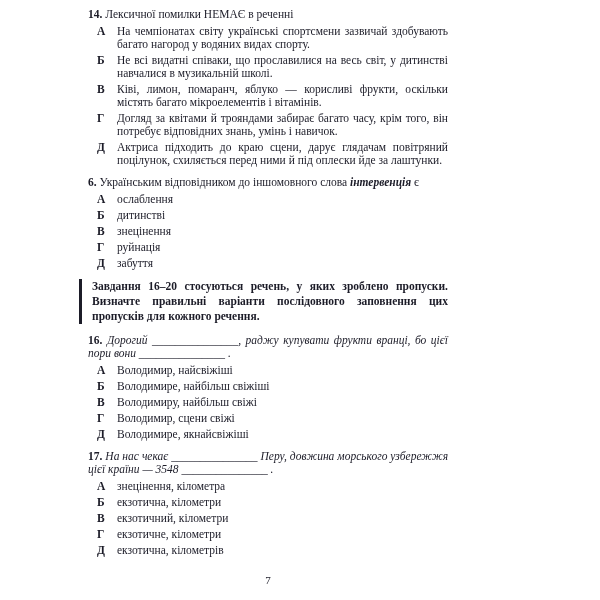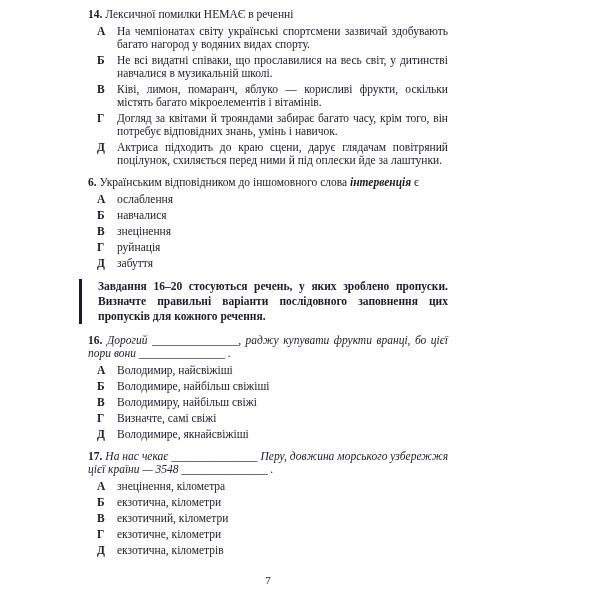--- a/index.html
+++ b/index.html
@@ -35,21 +35,21 @@
   }
   .letter {
     flex: 0 0 20px;
     margin-left: 9px;
     font-weight: bold;
   }
   .otext { flex: 1; text-align: justify; }
   .instruction {
     margin: 0 0 10px -9px;
     border-left: 3px solid #1c1c28;
-    padding-left: 16px;
+    padding-left: 10px;
     font-weight: bold;
     font-size: 11.5px;
     line-height: 15px;
     text-align: justify;
   }
   .pagenum {
     position: absolute;
     left: 0; right: 0;
     bottom: 14px;
     text-align: center;
@@ -89,21 +89,21 @@
 
   <div class="q">
     <p class="stem"><span class="qnum">6.</span> <span>Українським відповідником до іншомовного слова </span><span class="stem-em">інтервенція</span><span> є</span></p>
     <div class="opts">
       <div class="opt">
           <span class="letter">А</span>
           <span class="otext">ослаблення</span>
         </div>
       <div class="opt">
           <span class="letter">Б</span>
-          <span class="otext">навчалися</span>
+          <span class="otext">дитинстві</span>
         </div>
       <div class="opt">
           <span class="letter">В</span>
           <span class="otext">знецінення</span>
         </div>
       <div class="opt">
           <span class="letter">Г</span>
           <span class="otext">руйнація</span>
         </div>
       <div class="opt">
@@ -125,21 +125,21 @@
       <div class="opt">
           <span class="letter">Б</span>
           <span class="otext">Володимире, найбільш свіжіші</span>
         </div>
       <div class="opt">
           <span class="letter">В</span>
           <span class="otext">Володимиру, найбільш свіжі</span>
         </div>
       <div class="opt">
           <span class="letter">Г</span>
-          <span class="otext">Визначте, самі свіжі</span>
+          <span class="otext">Володимир, сцени свіжі</span>
         </div>
       <div class="opt">
           <span class="letter">Д</span>
           <span class="otext">Володимире, якнайсвіжіші</span>
         </div>
     </div>
   </div>
 
   <div class="q">
     <p class="stem"><span class="qnum">17.</span> <span class="it">На нас чекає _______________ Перу, довжина морського узбережжя цієї країни — 3548 _______________ .</span><span class="stem-em"></span><span class="it"></span></p>

